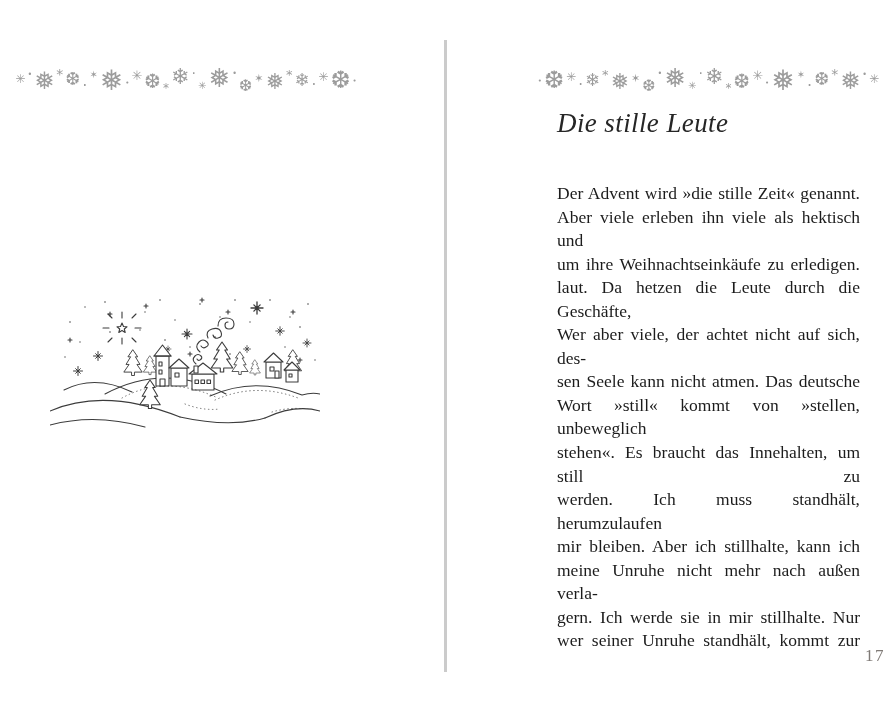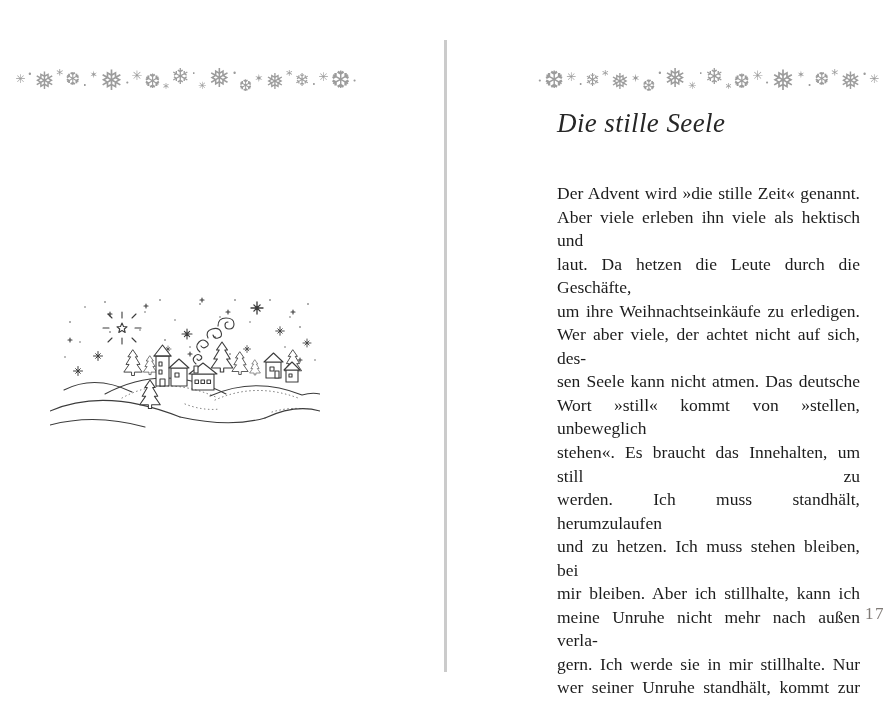--- a/index.html
+++ b/index.html
@@ -32,21 +32,21 @@
     position:absolute;left:557px;top:108px;width:310px;
     font-style:italic;font-size:27px;letter-spacing:0.4px;color:#262626;
   }
   .body-text{
     position:absolute;left:557px;top:182px;width:303px;
     font-size:17.5px;line-height:23.55px;color:#1c1c1c;
   }
   .body-text .line{text-align:justify;text-align-last:justify;}
 
   .page-number{
-    position:absolute;right:8px;top:604px;
+    position:absolute;right:8px;top:646px;
     font-size:17px;letter-spacing:1.5px;color:#7f7a76;
   }
 </style>
 </head>
 <body>
 
 <div class="snow-border snow-border--left" id="border-left"><span class="flake" style="font-size: 12px; transform: translateY(-4px);">✳</span><span class="flake" style="font-size: 8px; transform: translateY(-10px);">•</span><span class="flake" style="font-size: 24px; transform: translateY(2px);">❅</span><span class="flake" style="font-size: 14px; transform: translateY(-8px);">*</span><span class="flake" style="font-size: 18px; transform: translateY(-2px);">❆</span><span class="flake" style="font-size: 16px; transform: translateY(4px);">·</span><span class="flake" style="font-size: 10px; transform: translateY(-9px);">✶</span><span class="flake" style="font-size: 28px; transform: translateY(3px);">❅</span><span class="flake" style="font-size: 7px; transform: translateY(-2px);">•</span><span class="flake" style="font-size: 13px; transform: translateY(-7px);">✳</span><span class="flake" style="font-size: 20px; transform: translateY(1px);">❆</span><span class="flake" style="font-size: 12px; transform: translateY(5px);">*</span><span class="flake" style="font-size: 22px; transform: translateY(-3px);">❄</span><span class="flake" style="font-size: 14px; transform: translateY(-9px);">·</span><span class="flake" style="font-size: 10px; transform: translateY(2px);">✳</span><span class="flake" style="font-size: 26px; transform: translateY(0px);">❅</span><span class="flake" style="font-size: 8px; transform: translateY(-11px);">•</span><span class="flake" style="font-size: 16px; transform: translateY(4px);">❆</span><span class="flake" style="font-size: 11px; transform: translateY(-5px);">✶</span><span class="flake" style="font-size: 22px; transform: translateY(2px);">❅</span><span class="flake" style="font-size: 13px; transform: translateY(-8px);">*</span><span class="flake" style="font-size: 18px; transform: translateY(-1px);">❄</span><span class="flake" style="font-size: 15px; transform: translateY(3px);">·</span><span class="flake" style="font-size: 12px; transform: translateY(-6px);">✳</span><span class="flake" style="font-size: 24px; transform: translateY(1px);">❆</span><span class="flake" style="font-size: 7px; transform: translateY(-4px);">•</span></div>
 
 <div class="snow-border snow-border--right" id="border-right"><span class="flake" style="font-size: 7px; transform: translateY(-4px);">•</span><span class="flake" style="font-size: 24px; transform: translateY(1px);">❆</span><span class="flake" style="font-size: 12px; transform: translateY(-6px);">✳</span><span class="flake" style="font-size: 15px; transform: translateY(3px);">·</span><span class="flake" style="font-size: 18px; transform: translateY(-1px);">❄</span><span class="flake" style="font-size: 13px; transform: translateY(-8px);">*</span><span class="flake" style="font-size: 22px; transform: translateY(2px);">❅</span><span class="flake" style="font-size: 11px; transform: translateY(-5px);">✶</span><span class="flake" style="font-size: 16px; transform: translateY(4px);">❆</span><span class="flake" style="font-size: 8px; transform: translateY(-11px);">•</span><span class="flake" style="font-size: 26px; transform: translateY(0px);">❅</span><span class="flake" style="font-size: 10px; transform: translateY(2px);">✳</span><span class="flake" style="font-size: 14px; transform: translateY(-9px);">·</span><span class="flake" style="font-size: 22px; transform: translateY(-3px);">❄</span><span class="flake" style="font-size: 12px; transform: translateY(5px);">*</span><span class="flake" style="font-size: 20px; transform: translateY(1px);">❆</span><span class="flake" style="font-size: 13px; transform: translateY(-7px);">✳</span><span class="flake" style="font-size: 7px; transform: translateY(-2px);">•</span><span class="flake" style="font-size: 28px; transform: translateY(3px);">❅</span><span class="flake" style="font-size: 10px; transform: translateY(-9px);">✶</span><span class="flake" style="font-size: 16px; transform: translateY(4px);">·</span><span class="flake" style="font-size: 18px; transform: translateY(-2px);">❆</span><span class="flake" style="font-size: 14px; transform: translateY(-8px);">*</span><span class="flake" style="font-size: 24px; transform: translateY(2px);">❅</span><span class="flake" style="font-size: 8px; transform: translateY(-10px);">•</span><span class="flake" style="font-size: 12px; transform: translateY(-4px);">✳</span></div>
 
@@ -180,32 +180,31 @@
       <path d="M0,119 Q55,95 130,125"></path>
       <path d="M130,125 Q180,136 215,126"></path>
       <path d="M215,126 Q245,112 270,119"></path>
       <path d="M0,133 Q45,121 95,135"></path>
     </g>
 
     <use href="#fir" transform="translate(100,88) scale(0.95)" fill="#fff"></use>
   </g>
 </svg>
 
-<div class="chapter-title">Die stille Seele</div>
+<div class="chapter-title">Die stille Leute</div>
 
 <div class="body-text" id="body-text">
     <div class="line">Der Advent wird »die stille Zeit« genannt.</div>
     <div class="line">Aber viele erleben ihn viele als hektisch und</div>
+    <div class="line">um ihre Weihnachtseinkäufe zu erledigen.</div>
     <div class="line">laut. Da hetzen die Leute durch die Geschäfte,</div>
-    <div class="line">um ihre Weihnachtseinkäufe zu erledigen.</div>
     <div class="line">Wer aber viele, der achtet nicht auf sich, des-</div>
     <div class="line">sen Seele kann nicht atmen. Das deutsche</div>
     <div class="line">Wort »still« kommt von »stellen, unbeweglich</div>
     <div class="line">stehen«. Es braucht das Innehalten, um still zu</div>
     <div class="line">werden. Ich muss standhält, herumzulaufen</div>
-    <div class="line">und zu hetzen. Ich muss stehen bleiben, bei</div>
     <div class="line">mir bleiben. Aber ich stillhalte, kann ich</div>
     <div class="line">meine Unruhe nicht mehr nach außen verla-</div>
     <div class="line">gern. Ich werde sie in mir stillhalte. Nur</div>
     <div class="line">wer seiner Unruhe standhält, kommt zur</div>
   </div>
 
 <div class="page-number">17</div>
 
 </body></html>

